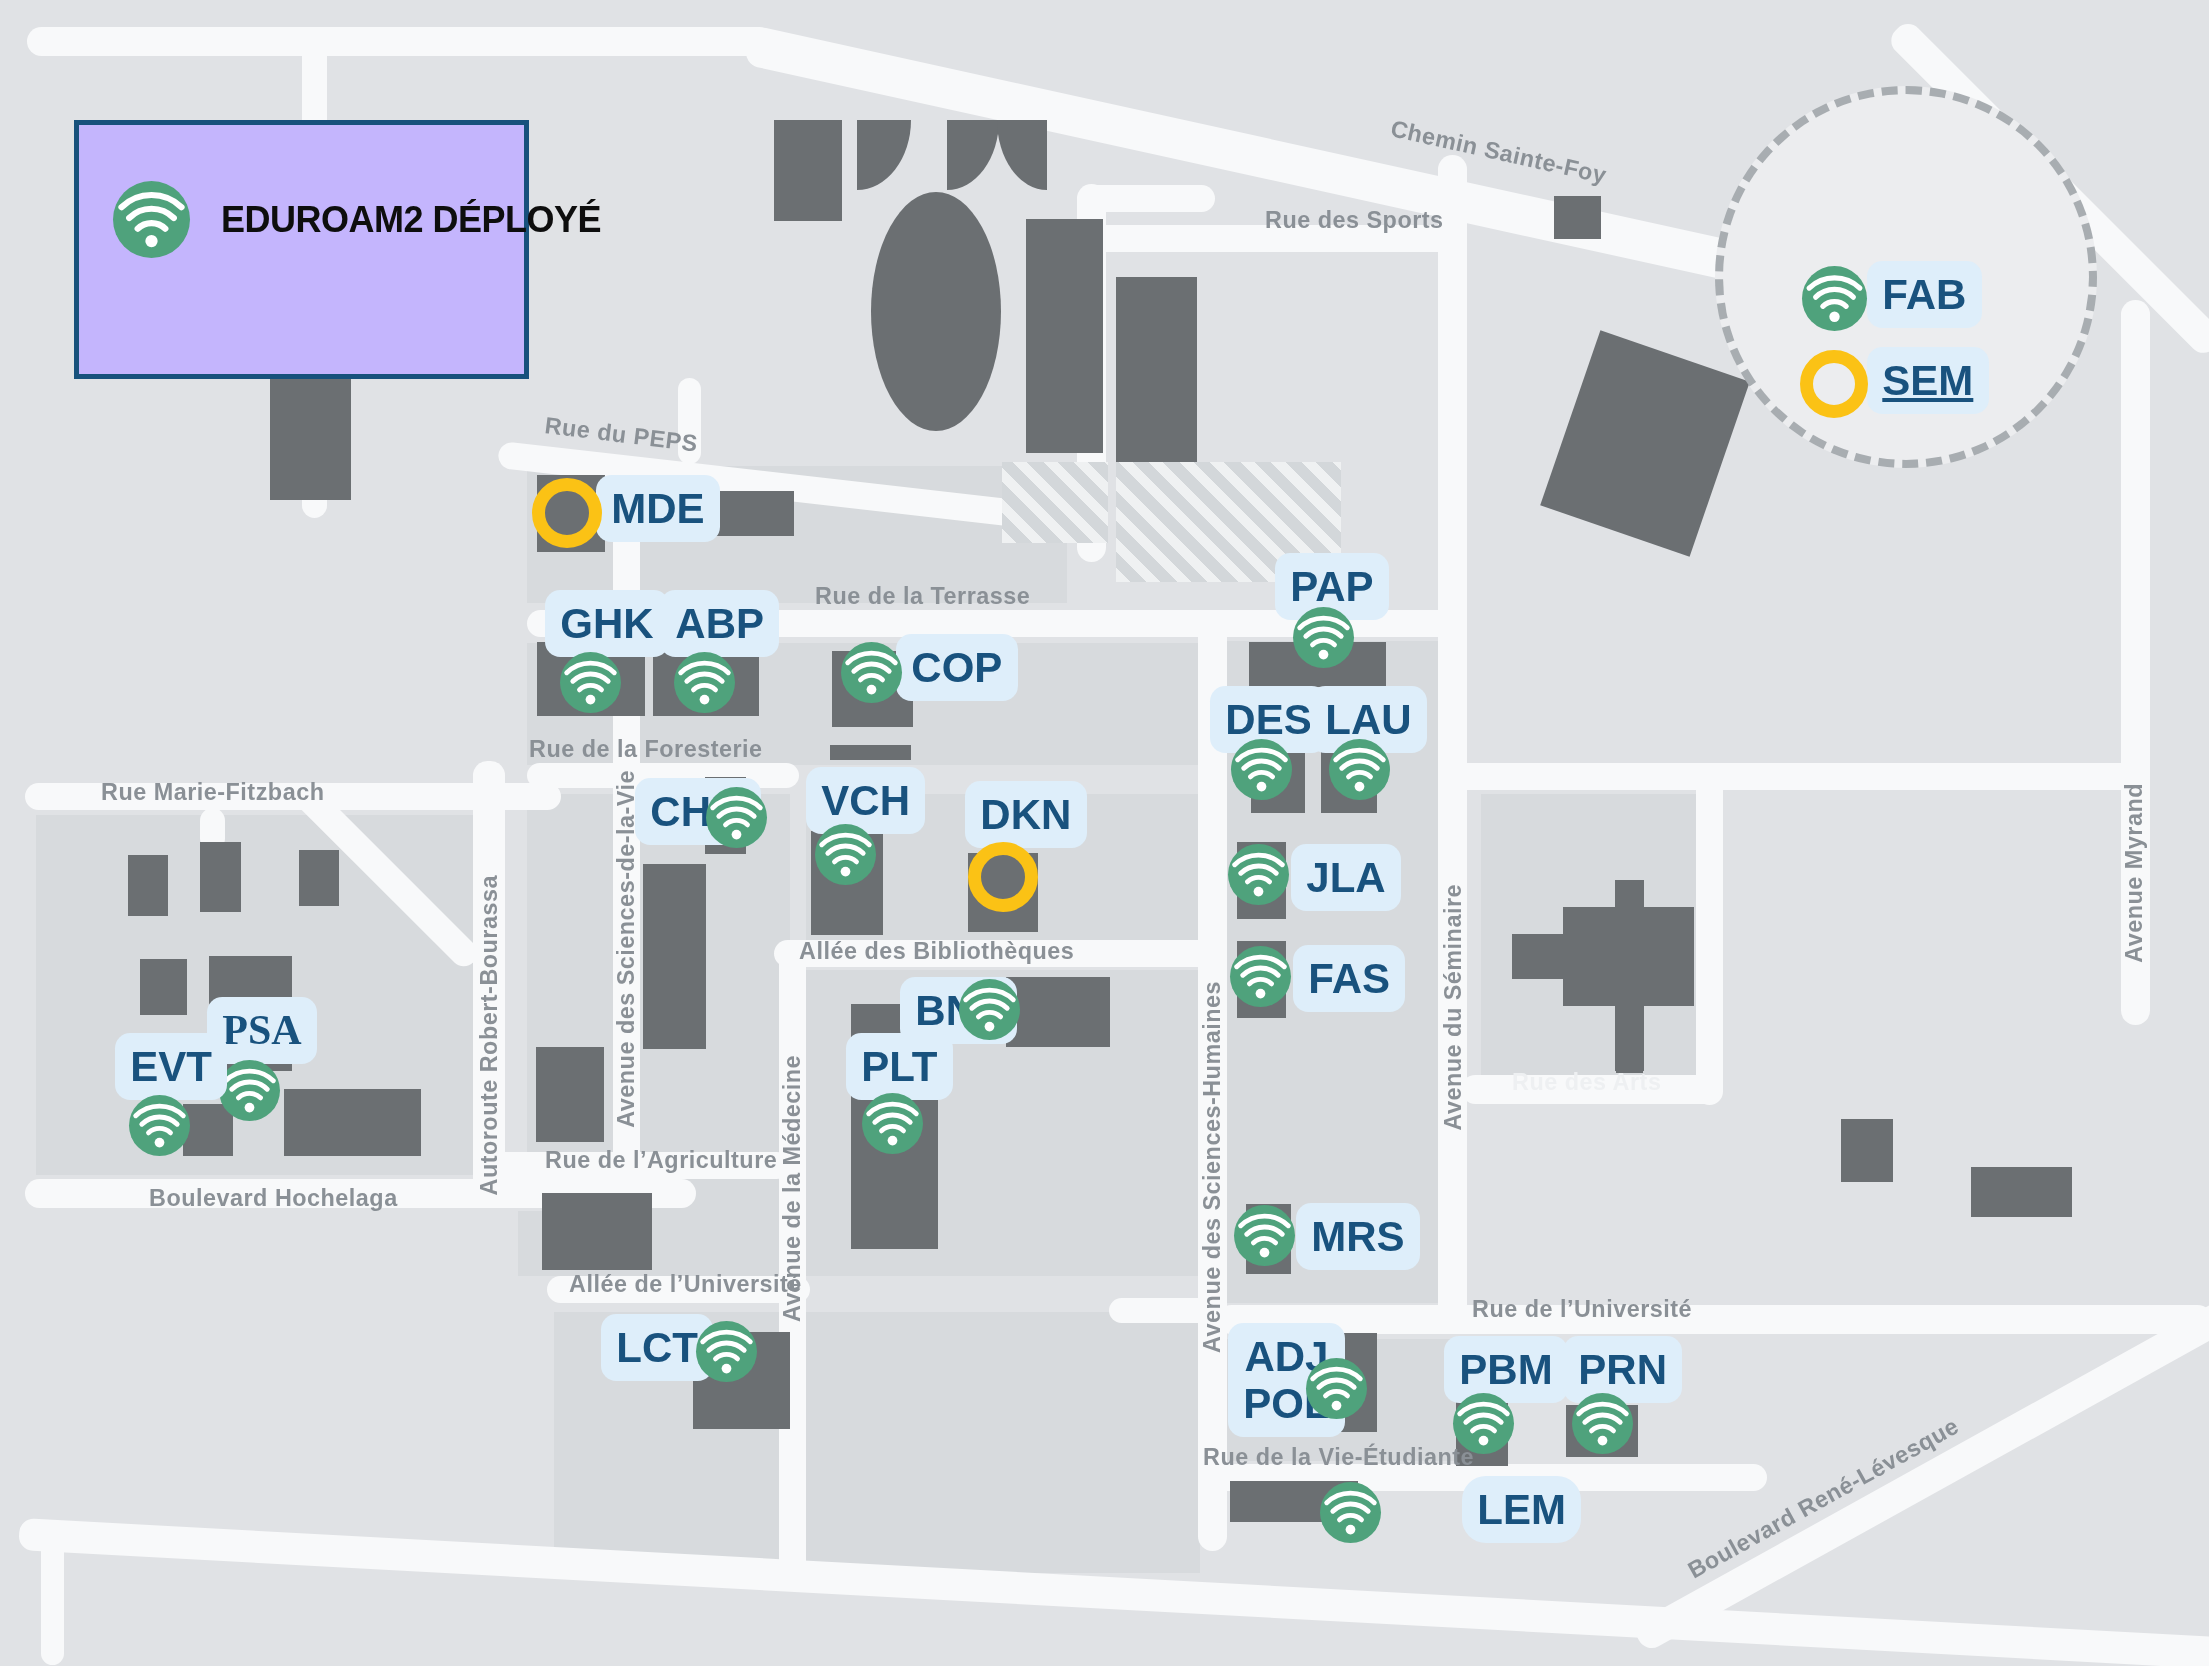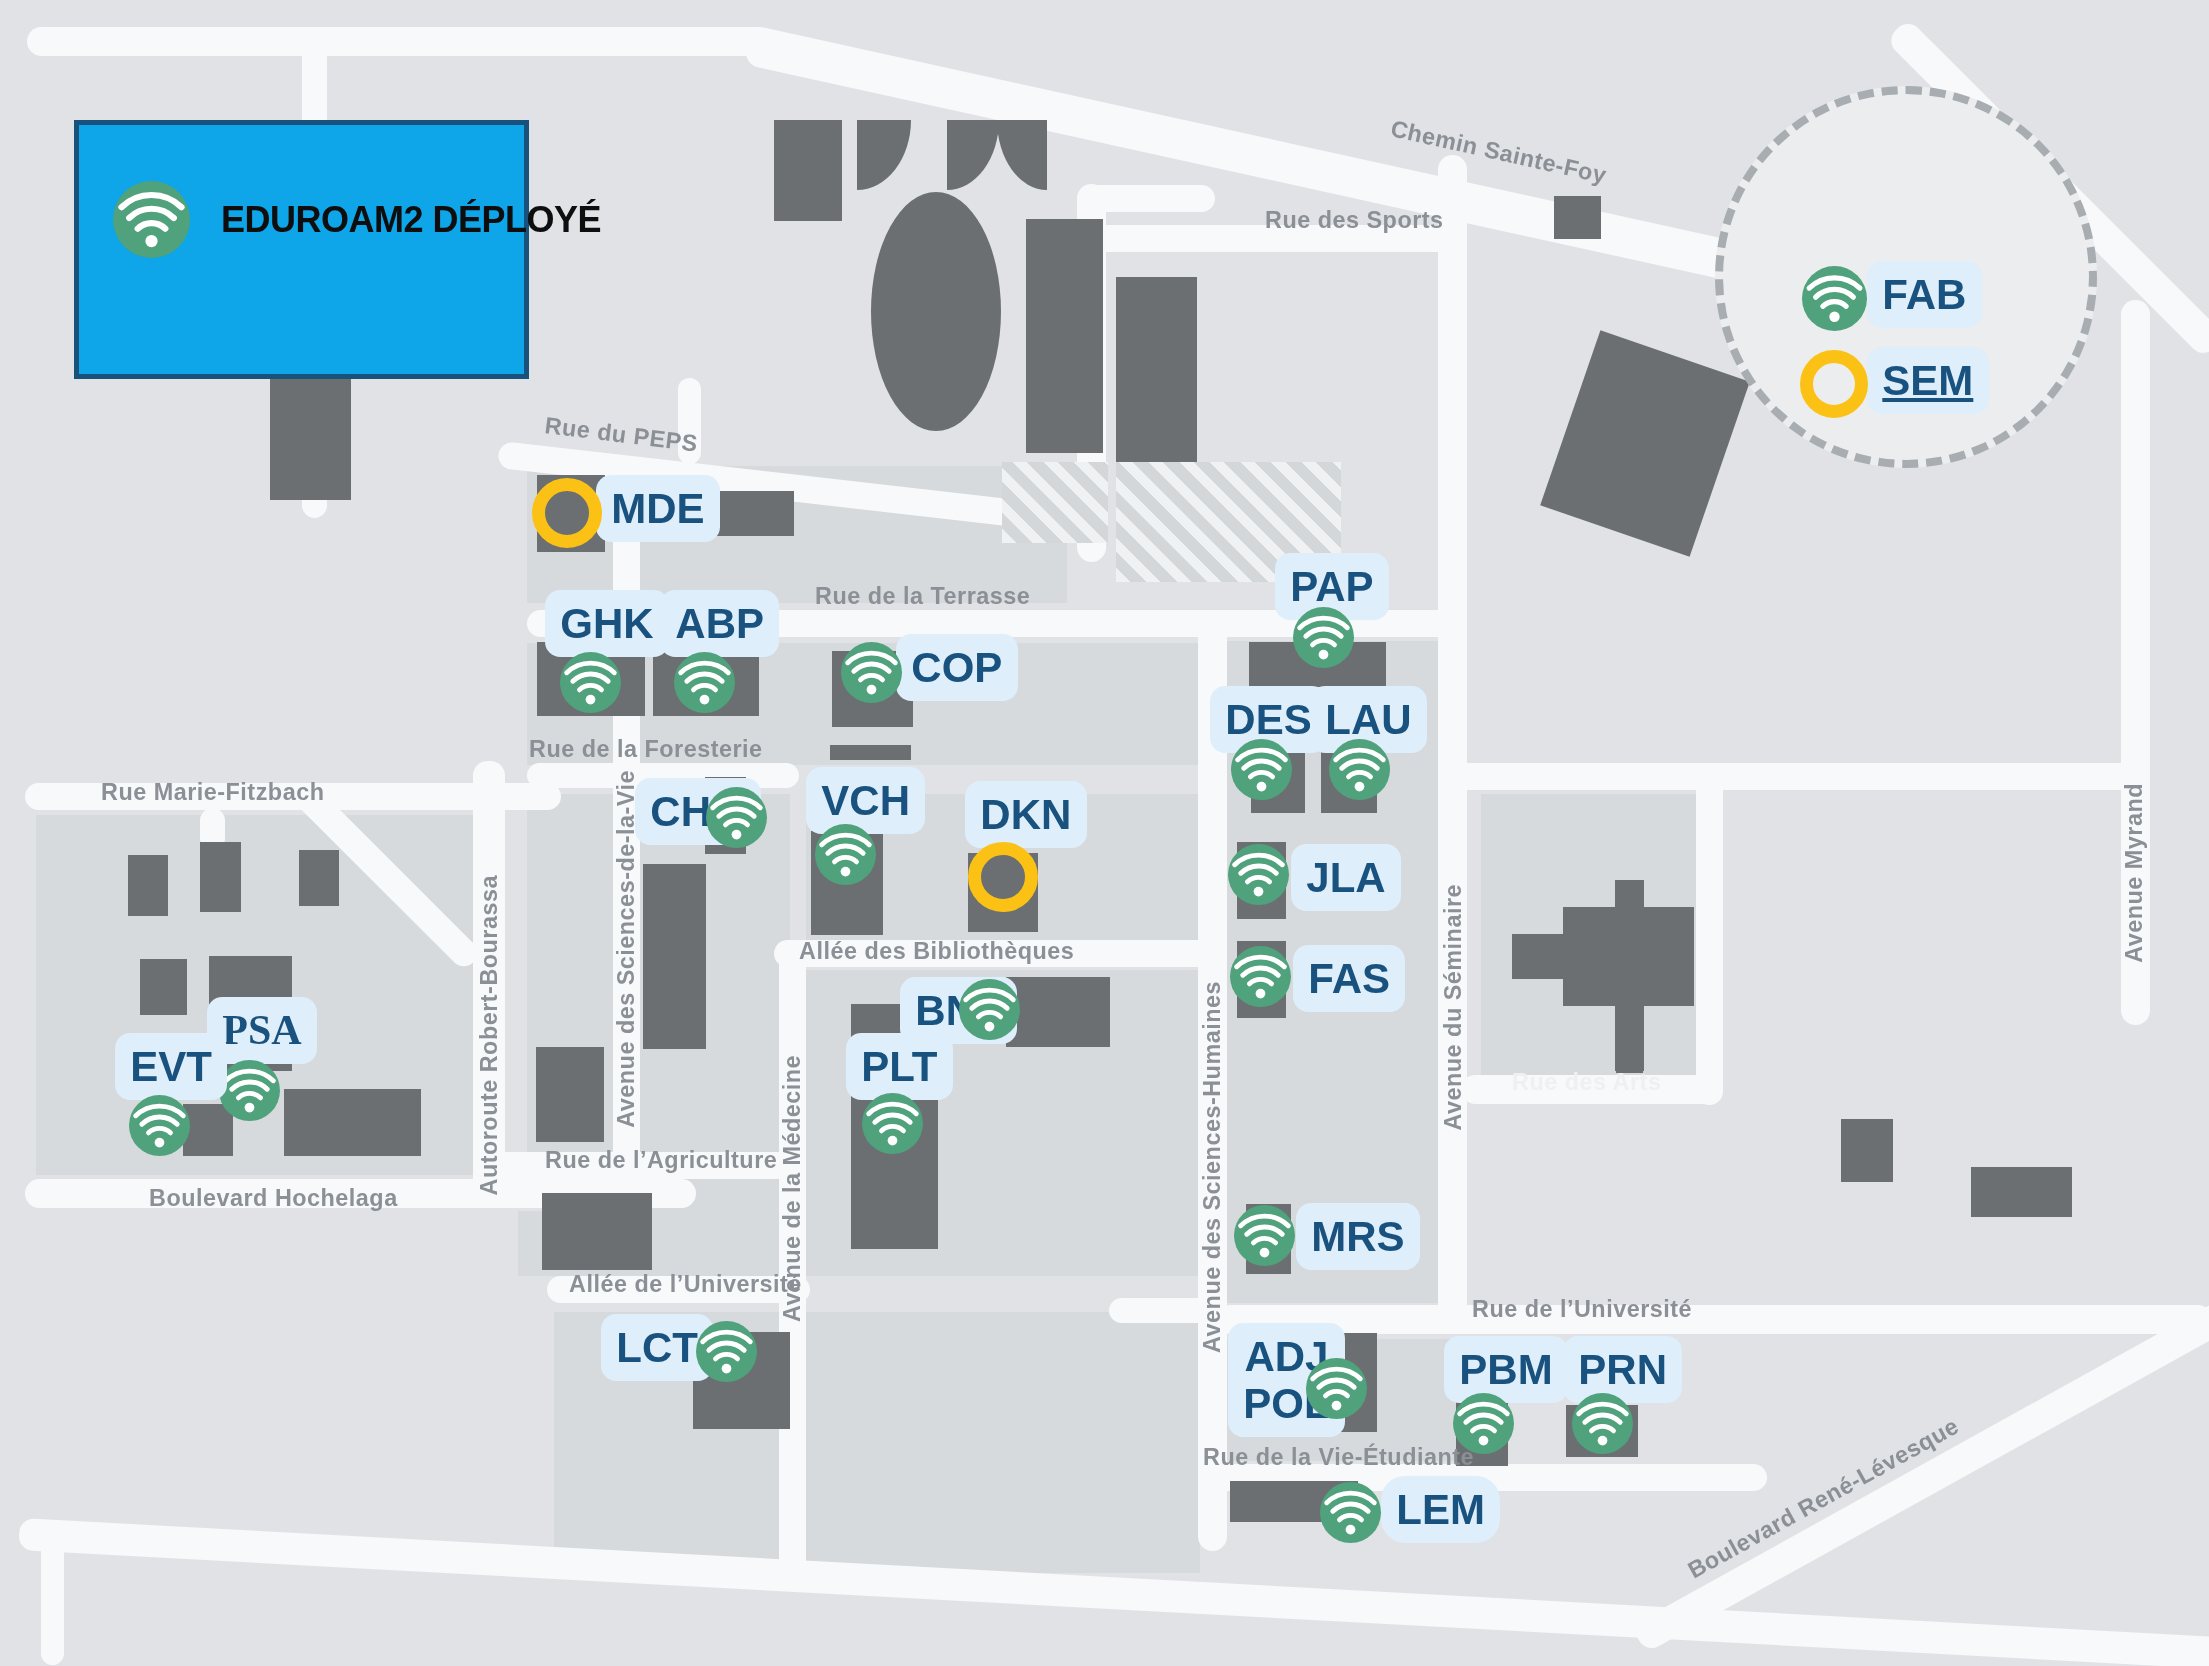--- a/index.html
+++ b/index.html
@@ -22,21 +22,21 @@
   #inset-title{position:absolute;left:1760px;top:126px;width:297px;text-align:center;
     color:#121212;font-size:38px;font-weight:700;line-height:1.25;z-index:6;}
 
   #markers,#streets{position:absolute;left:0;top:0;width:100%;height:100%;z-index:7;pointer-events:none;}
   .pill{position:absolute;background:#DEEEFA;color:#19527E;font-weight:700;font-size:42px;
     line-height:1.12;padding:10px 15.3px;border-radius:15.3px;text-align:center;white-space:nowrap;}
   .wifi{position:absolute;background:#4FA27C;border-radius:50%;}
   .wifi svg{width:100%;height:100%;display:block;}
   .ring{position:absolute;border:13.5px solid #FBC215;border-radius:50%;box-sizing:border-box;background:transparent;}
 
-  #legend{position:absolute;left:74px;top:120px;width:455px;height:259px;background:#0ea5e9;
+  #legend{position:absolute;left:74px;top:120px;width:455px;height:259px;background:#c4b5fd;
     border:5.4px solid #17517C;box-sizing:border-box;z-index:8;}
   .legend-row{position:absolute;left:34px;display:flex;align-items:center;gap:31px;}
   .legend-label{color:#0E0E0E;font-size:36px;font-weight:700;letter-spacing:-0.5px;white-space:nowrap;}
   .legend-icon-wifi{width:77px;height:77px;background:#4FA27C;border-radius:50%;flex:0 0 auto;}
   .legend-icon-wifi svg{width:100%;height:100%;display:block;}
   .legend-icon-ring{width:76px;height:76px;border:14.4px solid #FBC215;border-radius:50%;
     box-sizing:border-box;flex:0 0 auto;}
 </style>
 </head>
 <body>
@@ -378,21 +378,21 @@
         <div>PRN</div>
       </div>
       <div class="wifi" style="width: 61px; height: 61px; left: 1572px; top: 1393px;">
         <svg viewBox="0 0 100 100">
           <circle cx="50" cy="78" r="8" fill="#fff"></circle>
           <path d="M32 62a26 26 0 0 1 36 0" stroke="#fff" stroke-width="8" fill="none" stroke-linecap="round"></path>
           <path d="M21 48a41 41 0 0 1 58 0" stroke="#fff" stroke-width="8" fill="none" stroke-linecap="round"></path>
           <path d="M11 34a56 56 0 0 1 78 0" stroke="#fff" stroke-width="8" fill="none" stroke-linecap="round"></path>
         </svg>
       </div>
-      <div class="pill" style="left: 1381px; top: 1476px; border-radius: 24px;">
+      <div class="pill" style="left: 1462px; top: 1476px; border-radius: 24px;">
         <div>LEM</div>
       </div>
       <div class="wifi" style="width: 61px; height: 61px; left: 1320px; top: 1482px;">
         <svg viewBox="0 0 100 100">
           <circle cx="50" cy="78" r="8" fill="#fff"></circle>
           <path d="M32 62a26 26 0 0 1 36 0" stroke="#fff" stroke-width="8" fill="none" stroke-linecap="round"></path>
           <path d="M21 48a41 41 0 0 1 58 0" stroke="#fff" stroke-width="8" fill="none" stroke-linecap="round"></path>
           <path d="M11 34a56 56 0 0 1 78 0" stroke="#fff" stroke-width="8" fill="none" stroke-linecap="round"></path>
         </svg>
       </div>

